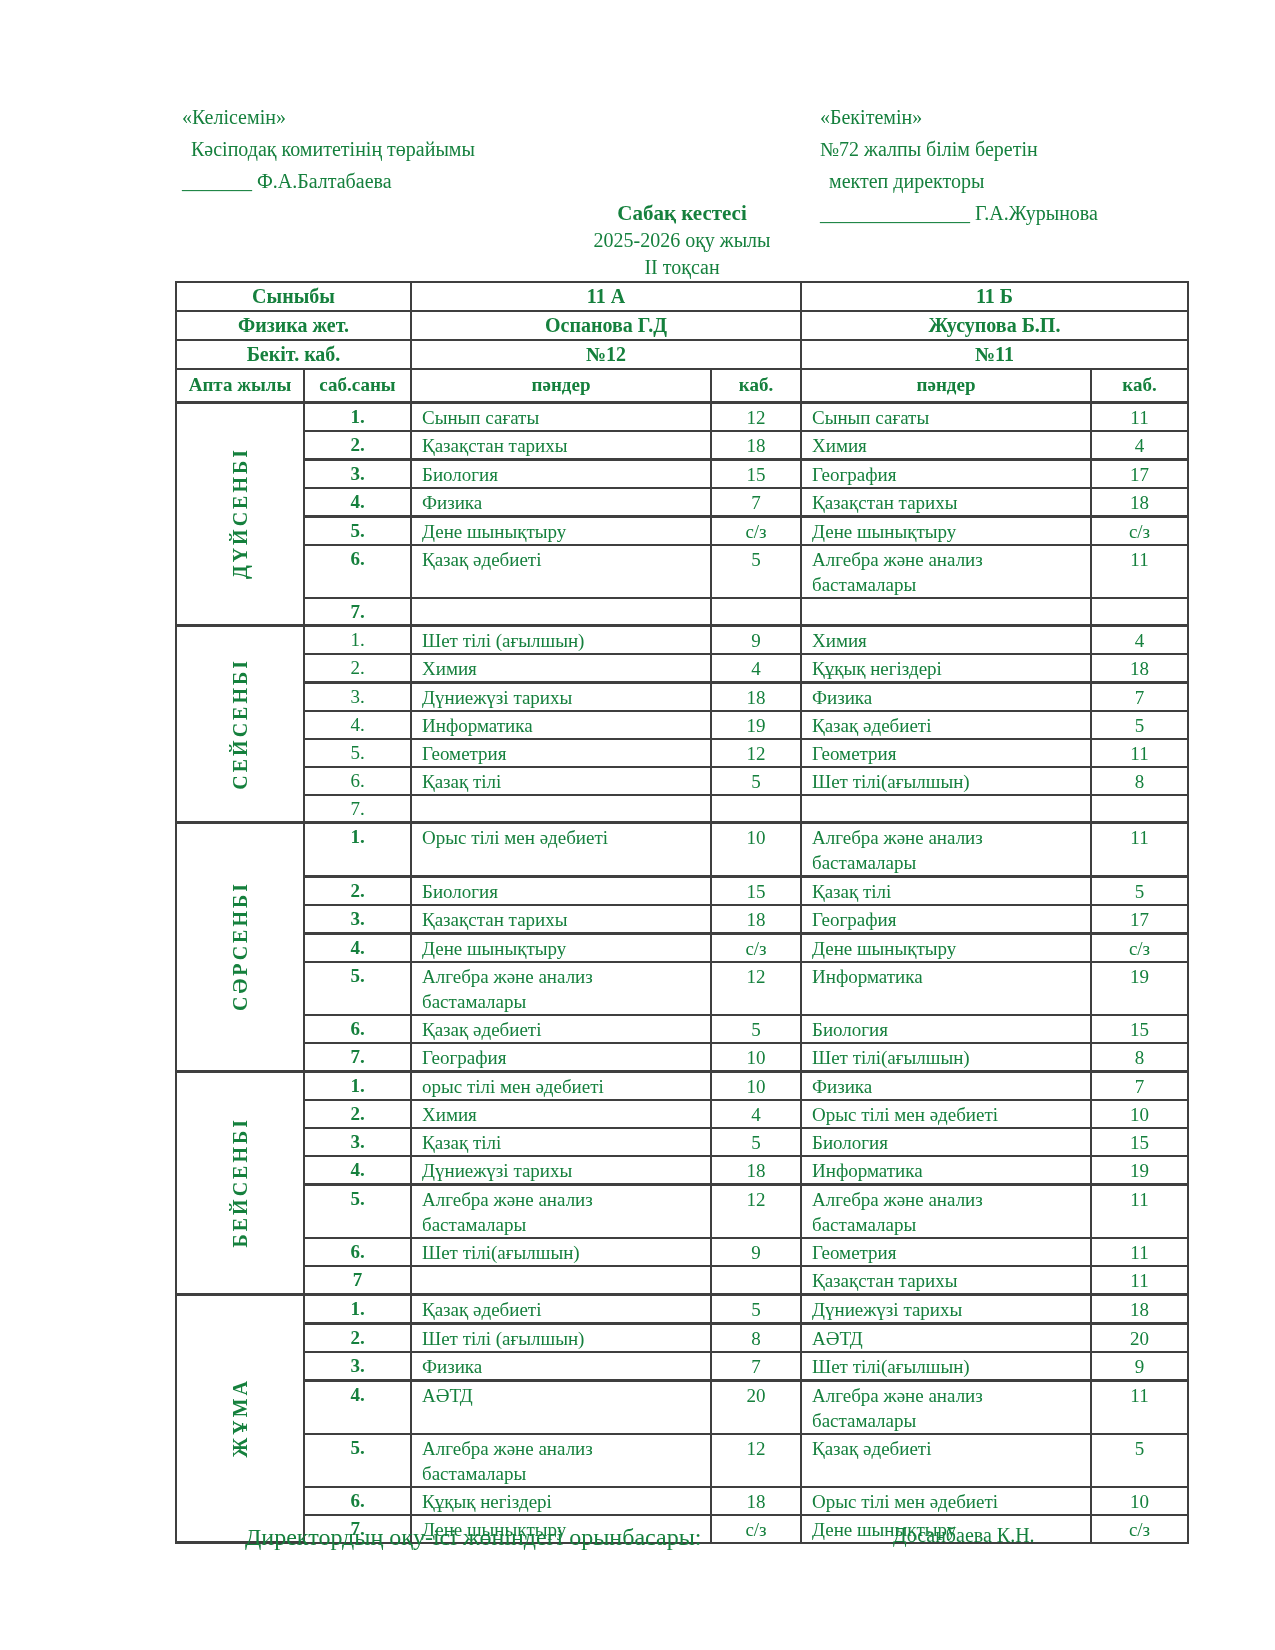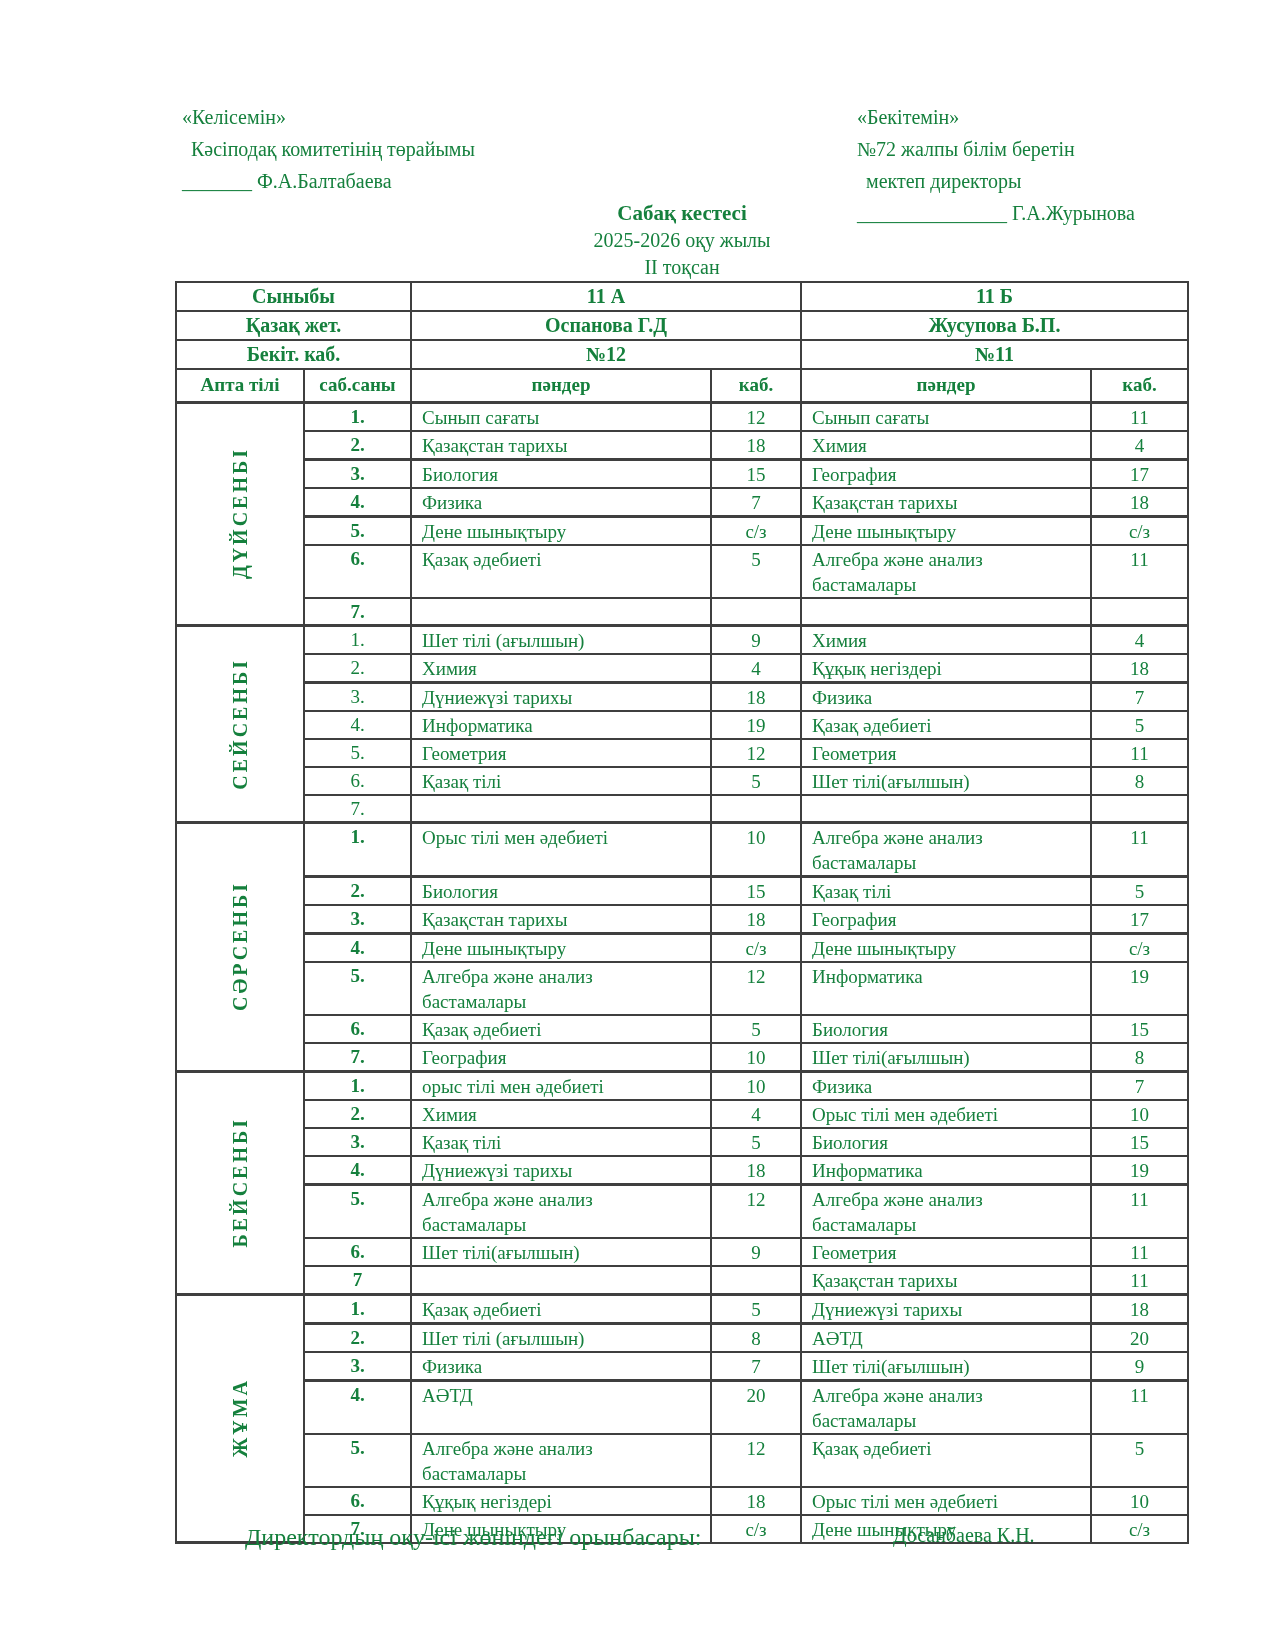--- a/index.html
+++ b/index.html
@@ -8,21 +8,21 @@
     position: relative;
     width: 1275px;
     height: 1650px;
     background: #ffffff;
     color: #15803d;
     font-family: "Liberation Serif", "DejaVu Serif", serif;
     overflow: hidden;
   }
   .hdr-block { position: absolute; top: 101px; font-size: 20px; line-height: 32px; }
   .hdr-left  { left: 182px; }
-  .hdr-right { left: 857px; font-family: Liberation Serif, serif; }
+  .hdr-right { left: 820px; font-family: Liberation Serif, serif; }
   .hdr-line.indented { padding-left: 9px; }
   .title-block {
     position: absolute; left: 176px; top: 200px; width: 1012px;
     text-align: center; font-size: 20px; line-height: 27px;
   }
   .title-main { font-weight: bold; font-size: 21px; }
   table.schedule {
     position: absolute; left: 175px; top: 281px; width: 1012px;
     border-collapse: collapse; table-layout: fixed;
     font-size: 19px;
@@ -84,31 +84,31 @@
         <col style="width:290px">
         <col style="width:97px">
     </colgroup>
     <tbody>
       <tr class="info">
         <td colspan="2">Сыныбы</td>
         <td colspan="2">11 А</td>
         <td colspan="2">11 Б</td>
       </tr>
       <tr class="info">
-        <td colspan="2">Қазақ жет.</td>
+        <td colspan="2">Физика жет.</td>
         <td colspan="2">Оспанова Г.Д</td>
         <td colspan="2">Жусупова Б.П.</td>
       </tr>
       <tr class="info">
         <td colspan="2">Бекіт. каб.</td>
         <td colspan="2">№12</td>
         <td colspan="2">№11</td>
       </tr>
       <tr class="cols">
-        <td>Апта тілі</td>
+        <td>Апта жылы</td>
         <td>саб.саны</td>
         <td>пәндер</td>
         <td>каб.</td>
         <td>пәндер</td>
         <td>каб.</td>
       </tr>
     </tbody>
   <tbody class="day-block">
         <tr class="normal">
           <td class="day-cell" rowspan="7">

